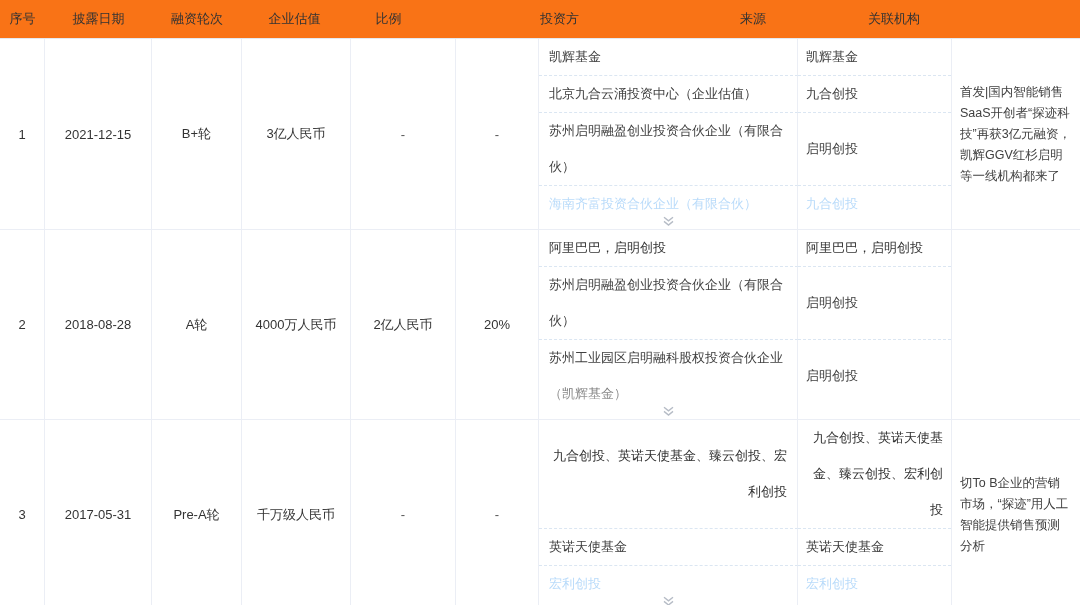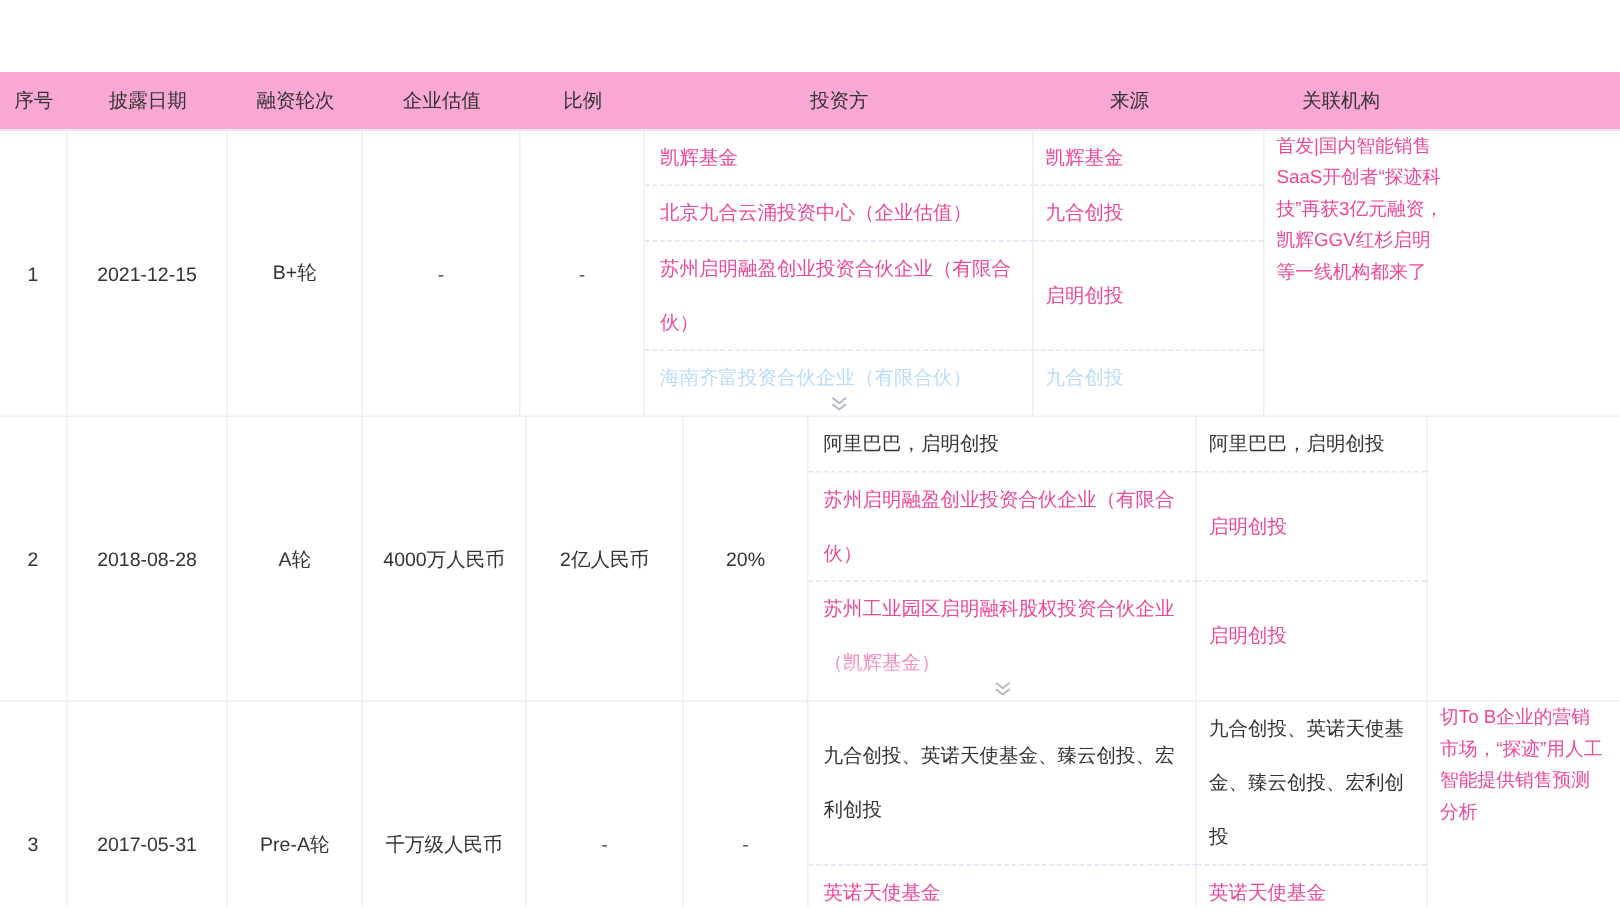--- a/index.html
+++ b/index.html
@@ -7,23 +7,22 @@
     width:1080px;height:605px;overflow:hidden;
     font-family:"Liberation Sans","DejaVu Sans",sans-serif;
     color:#333;font-size:13px;
   }
   .table{width:1080px;}
   
   .c0{width:45px;}  .c1{width:107px;} .c2{width:90px;}
   .c3{width:109px;} .c4{width:105px;} .c5{width:83px;}
   .c8{width:128px;}
   .thead{
-    display:flex;height:38px;background:#f9a8d4;
+    display:flex;height:38px;background:#f97316;
     border-bottom:1px solid #e4e9f0;
-    margin-top:48px;
   }
   .thead .hcell{
     display:flex;align-items:center;justify-content:center;
     color:#333;box-sizing:border-box;
   }
   .hc6{width:259px;} .hc7{width:154px;}
   .trow{display:flex;border-bottom:1px solid #ebeef5;}
   .fcell{
     display:flex;align-items:center;justify-content:center;
     border-right:1px solid #ebeef5;box-sizing:border-box;text-align:center;
@@ -36,34 +35,34 @@
     border-right:1px solid #ebeef5;
   }
   .p-inv,.p-org{
     display:flex;align-items:center;min-height:36px;
     box-sizing:border-box;line-height:36px;
   }
   .p-inv{border-right:1px solid #ebeef5;padding:0 10px;}
   .p-org{padding:0 8px;}
   .sep{border-top:1px dashed #dbe6f2;}
   .pair-last{padding-bottom:7px;}
-  .link{color:#ec4899;cursor:pointer;text-decoration:none;}
-  .plain{color:#333;}
+  .link{color:#404040;cursor:pointer;text-decoration:none;}
+  .plain{color:#333;text-align:right;}
   .fade-full .link{color:#b9dbfa;}
   .fade-partial{
     -webkit-mask-image:linear-gradient(to bottom,#000 42%,rgba(0,0,0,0.32) 100%);
     mask-image:linear-gradient(to bottom,#000 42%,rgba(0,0,0,0.32) 100%);
   }
   .expand{
     position:absolute;bottom:2px;left:129px;transform:translateX(-50%);
     width:14px;height:12px;display:flex;align-items:center;justify-content:center;
     cursor:pointer;
   }
   .src{
-    display:flex;align-items:flex-start;box-sizing:border-box;
+    display:flex;align-items:center;box-sizing:border-box;
     padding:0 8px;
   }
   .src .link{line-height:21px;font-size:12.5px;display:block;}
 </style>
 </head>
 <body>
 
 <div class="table">
 
   <div class="thead">
@@ -74,20 +73,21 @@
     <div class="hcell c5">比例</div>
     <div class="hcell hc6">投资方</div>
     <div class="hcell c8">来源</div>
     <div class="hcell hc7">关联机构</div>
   </div>
 
   <div class="trow">
     <div class="fcell c0">1</div>
     <div class="fcell c1">2021-12-15</div>
     <div class="fcell c2">B+轮</div>
+    <div class="fcell c3">3亿人民币</div>
     <div class="fcell c4 dash">-</div>
     <div class="fcell c5 dash">-</div>
     <div class="pairs">
       <div class="p-inv">
           <span class="link">凯辉基金</span>
         </div>
       <div class="p-org">
           <span class="link">凯辉基金</span>
         </div>
       <div class="p-inv sep">

